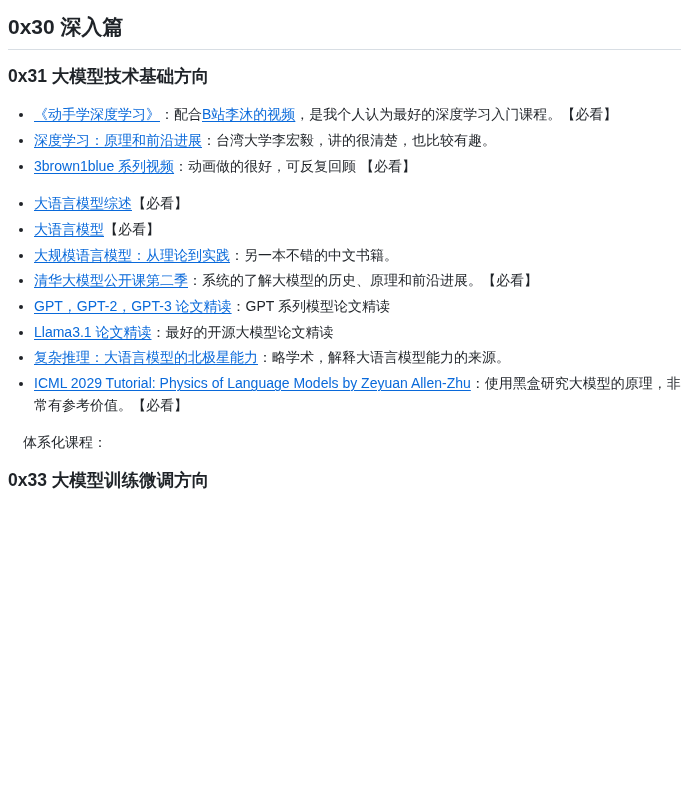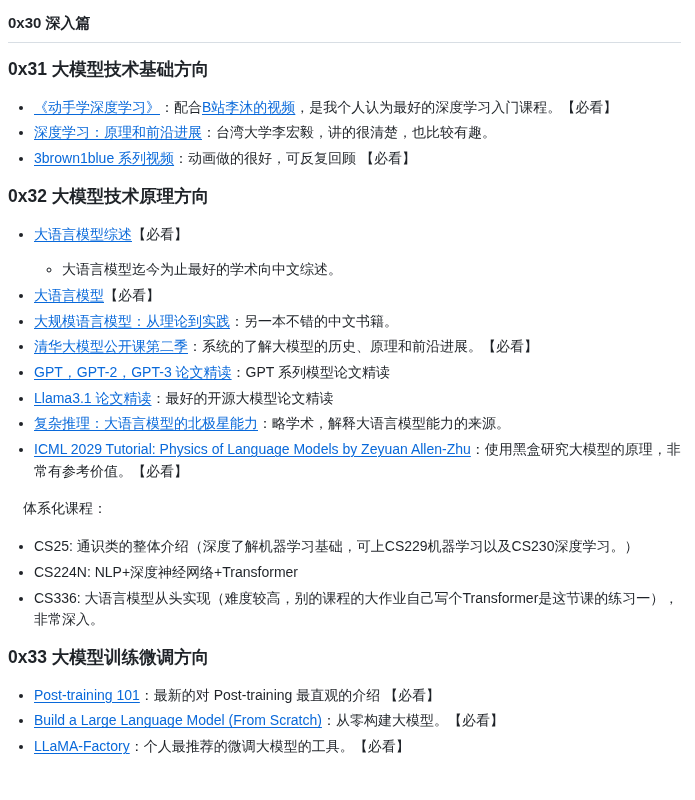--- a/index.html
+++ b/index.html
@@ -6,76 +6,63 @@
   html, body { margin: 0; padding: 0; background: #ffffff; }
   body {
     width: 695px; min-height: 800px;
     color: #1f2328;
     font-family: "Liberation Sans", "DejaVu Sans", sans-serif;
     font-size: 14px;
     line-height: 1.55;
   }
   .page { padding: 6px 14px 12px 8px; }
   h2[data-name="page-title"] {
-    font-size: 15px; font-weight: 600;
+    font-size: 21px; font-weight: 600;
     margin: 8px 0 0 0; padding-bottom: 9px;
     line-height: 1.25;
   }
   .title-divider {
     height: 1px; background: #d8dee4; border: none;
     margin: 0 0 16px 0;
   }
   h3 {
     font-size: 17.5px; font-weight: 600;
     margin: 8px 0 16px 0;
     line-height: 1.25;
   }
   p { margin: 0 0 16px 15px; }
   ul { margin: 0 0 16px 0; padding-left: 26px; }
   ul ul { margin: 0; padding-left: 28px; list-style-type: circle; }
   li { margin-top: 4px; }
-  ul > li:first-child { margin-top: 14px; }
+  ul > li:first-child { margin-top: 0; }
   a {
     color: #0969da;
     text-decoration: underline;
     text-underline-offset: 2px;
     text-decoration-thickness: 1px;
     cursor: pointer;
   }
 </style>
 </head>
 <body>
 
 <div class="page" id="doc" data-name="readme-document">
     <h2 data-name="page-title">0x30 深入篇</h2>
     <div data-name="title-divider" class="title-divider"></div>
     <h3 data-name="section-heading-0x31">0x31 大模型技术基础方向</h3>
     <ul data-name="bullet-list">
       <li data-name="list-item"><a data-name="link" href="#">《动手学深度学习》</a><span data-name="text-segment">：配合</span><a data-name="link" href="#">B站李沐的视频</a><span data-name="text-segment">，是我个人认为最好的深度学习入门课程。【必看】</span></li>
       <li data-name="list-item"><a data-name="link" href="#">深度学习：原理和前沿进展</a><span data-name="text-segment">：台湾大学李宏毅，讲的很清楚，也比较有趣。</span></li>
       <li data-name="list-item"><a data-name="link" href="#">3brown1blue 系列视频</a><span data-name="text-segment">：动画做的很好，可反复回顾 【必看】</span></li>
     </ul>
-    <h3 data-name="section-heading-0x32">0x32 大模型技术原理方向</h3>
     <ul data-name="bullet-list">
-      <li data-name="list-item"><a data-name="link" href="#">大语言模型综述</a><span data-name="text-segment">【必看】</span><ul data-name="sub-bullet-list">
-          <li data-name="sub-list-item">大语言模型迄今为止最好的学术向中文综述。</li>
-        </ul></li>
+      <li data-name="list-item"><a data-name="link" href="#">大语言模型综述</a><span data-name="text-segment">【必看】</span></li>
       <li data-name="list-item"><a data-name="link" href="#">大语言模型</a><span data-name="text-segment">【必看】</span></li>
       <li data-name="list-item"><a data-name="link" href="#">大规模语言模型：从理论到实践</a><span data-name="text-segment">：另一本不错的中文书籍。</span></li>
       <li data-name="list-item"><a data-name="link" href="#">清华大模型公开课第二季</a><span data-name="text-segment">：系统的了解大模型的历史、原理和前沿进展。【必看】</span></li>
       <li data-name="list-item"><a data-name="link" href="#">GPT，GPT-2，GPT-3 论文精读</a><span data-name="text-segment">：GPT 系列模型论文精读</span></li>
       <li data-name="list-item"><a data-name="link" href="#">Llama3.1 论文精读</a><span data-name="text-segment">：最好的开源大模型论文精读</span></li>
       <li data-name="list-item"><a data-name="link" href="#">复杂推理：大语言模型的北极星能力</a><span data-name="text-segment">：略学术，解释大语言模型能力的来源。</span></li>
       <li data-name="list-item"><a data-name="link" href="#">ICML 2029 Tutorial: Physics of Language Models by Zeyuan Allen-Zhu</a><span data-name="text-segment">：使用黑盒研究大模型的原理，非常有参考价值。【必看】</span></li>
     </ul>
     <p data-name="paragraph">体系化课程：</p>
-    <ul data-name="bullet-list">
-      <li data-name="list-item"><span data-name="text-segment">CS25: 通识类的整体介绍（深度了解机器学习基础，可上CS229机器学习以及CS230深度学习。）</span></li>
-      <li data-name="list-item"><span data-name="text-segment">CS224N: NLP+深度神经网络+Transformer</span></li>
-      <li data-name="list-item"><span data-name="text-segment">CS336: 大语言模型从头实现（难度较高，别的课程的大作业自己写个Transformer是这节课的练习一），非常深入。</span></li>
-    </ul>
     <h3 data-name="section-heading-0x33">0x33 大模型训练微调方向</h3>
-    <ul data-name="bullet-list">
-      <li data-name="list-item"><a data-name="link" href="#">Post-training 101</a><span data-name="text-segment">：最新的对 Post-training 最直观的介绍 【必看】</span></li>
-      <li data-name="list-item"><a data-name="link" href="#">Build a Large Language Model (From Scratch)</a><span data-name="text-segment">：从零构建大模型。【必看】</span></li>
-      <li data-name="list-item"><a data-name="link" href="#">LLaMA-Factory</a><span data-name="text-segment">：个人最推荐的微调大模型的工具。【必看】</span></li>
-    </ul>
   </div>
 
 </body></html>

